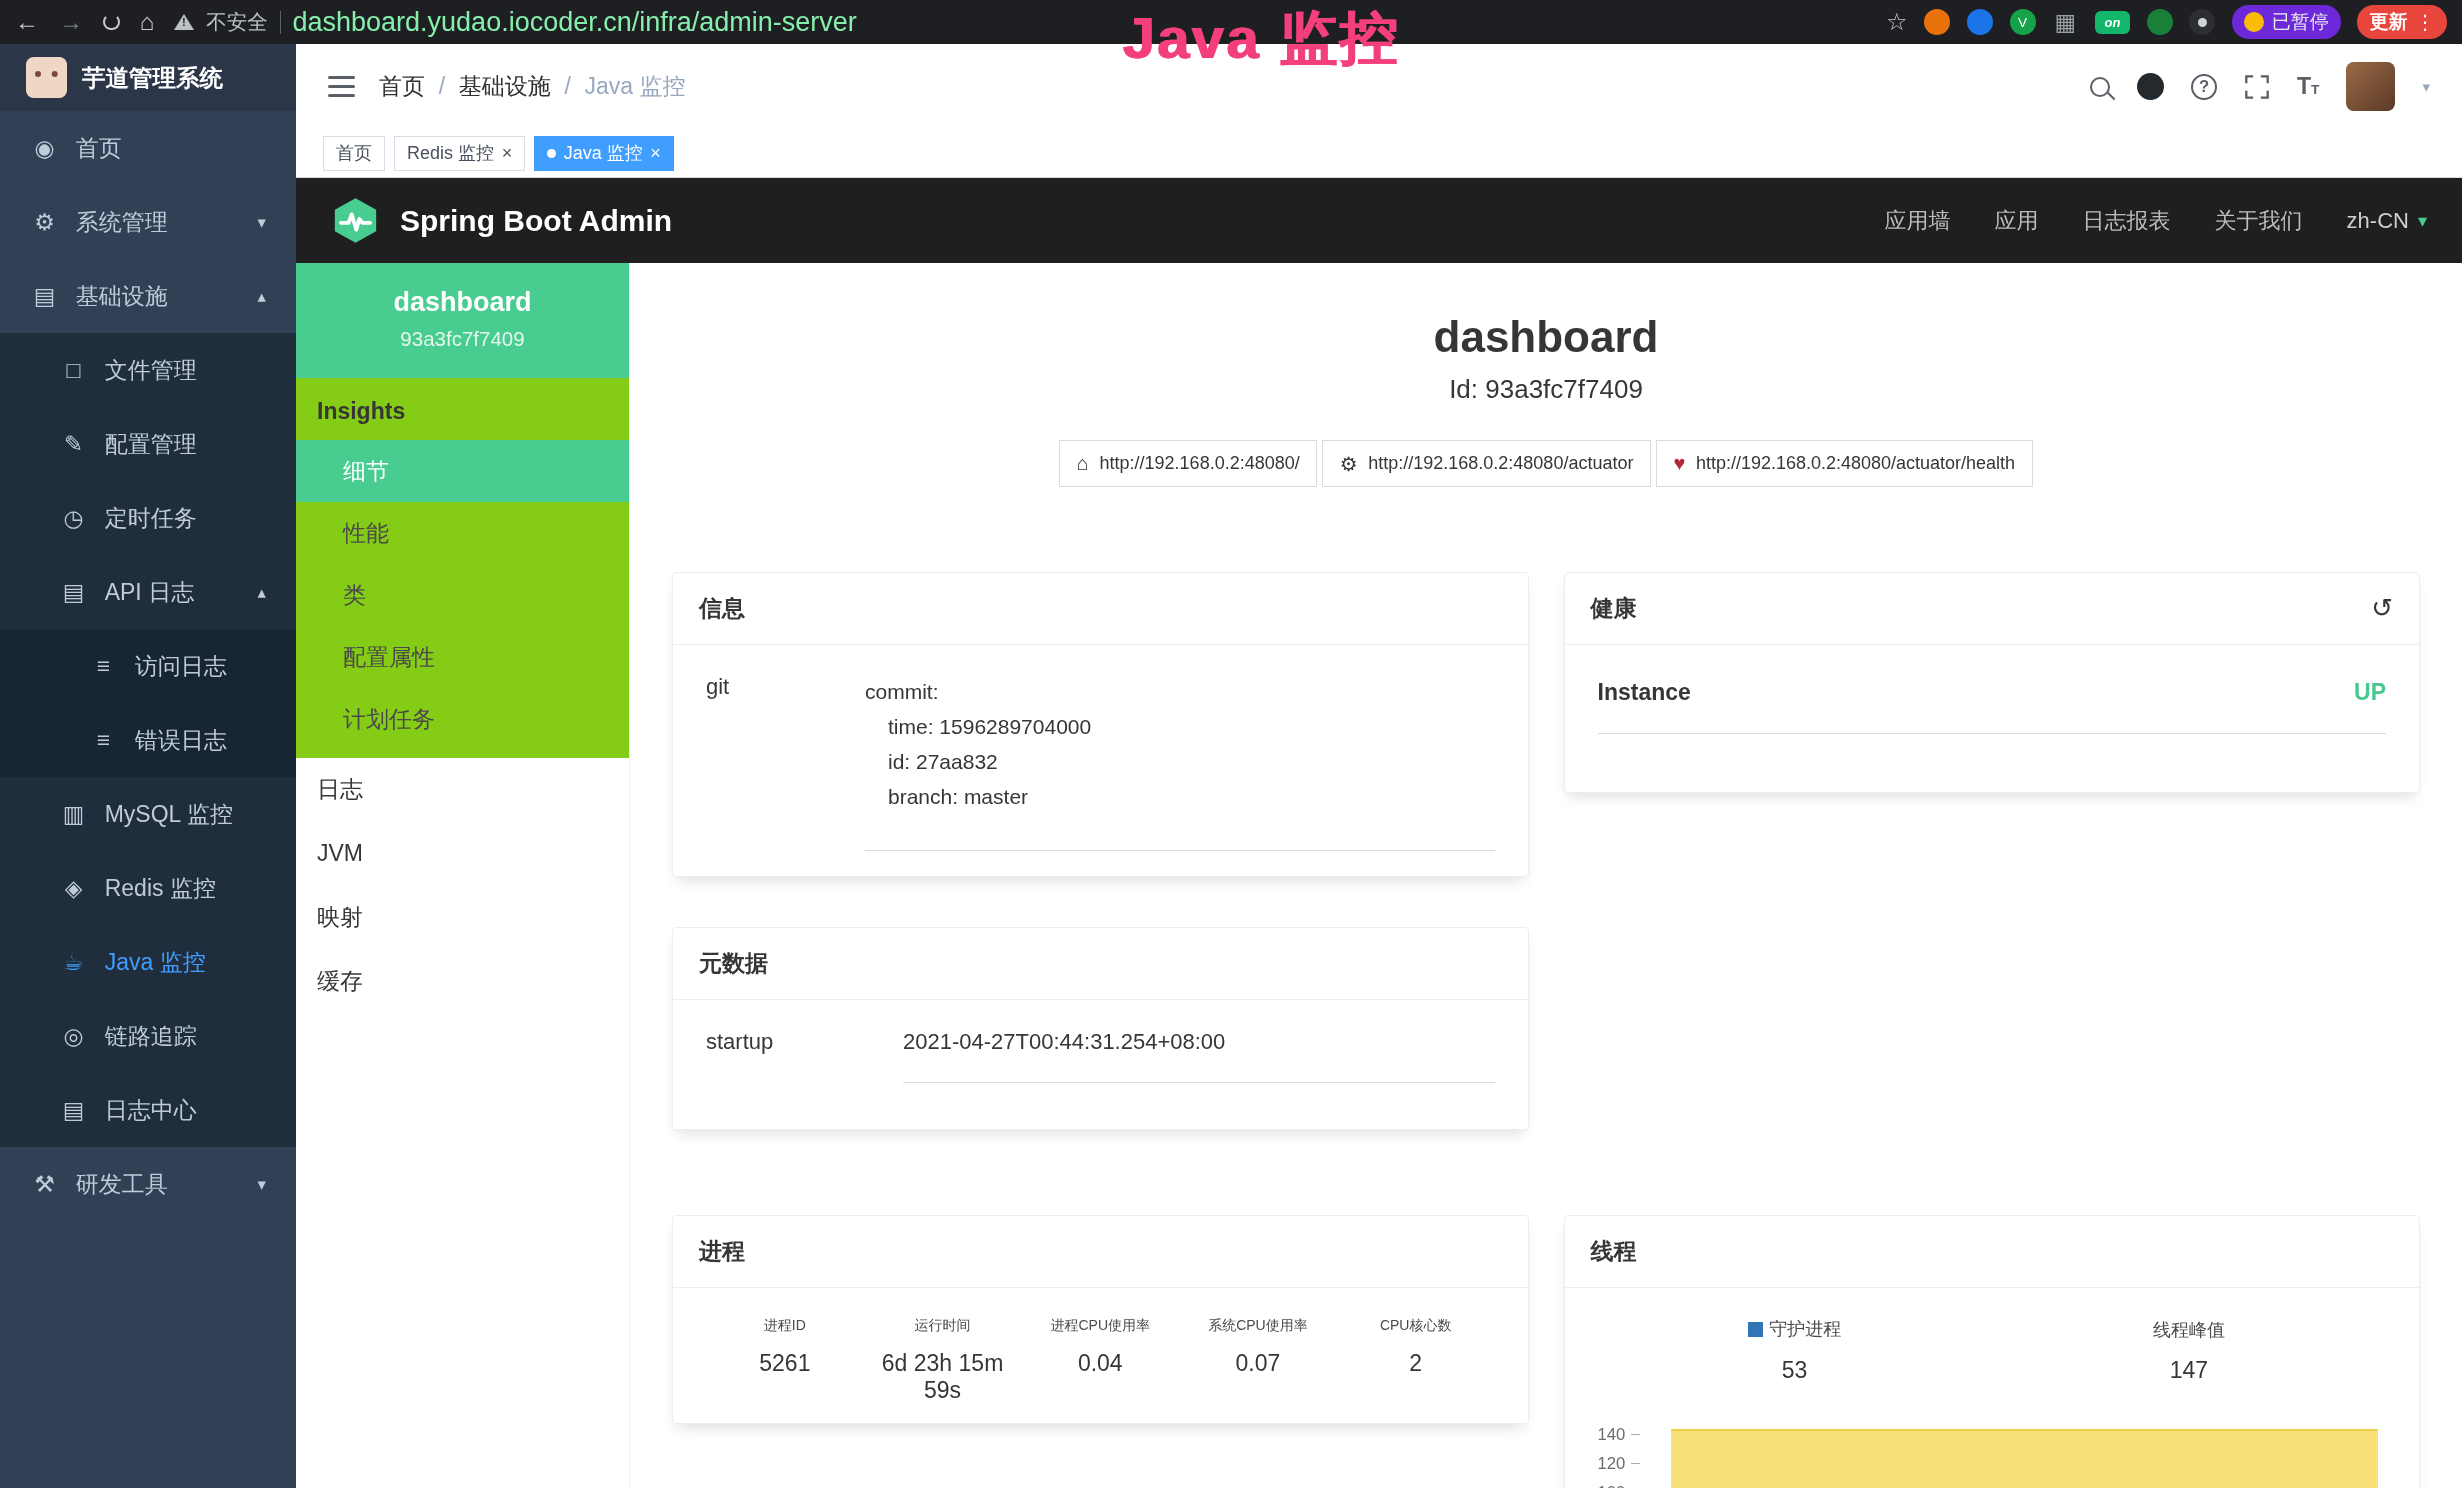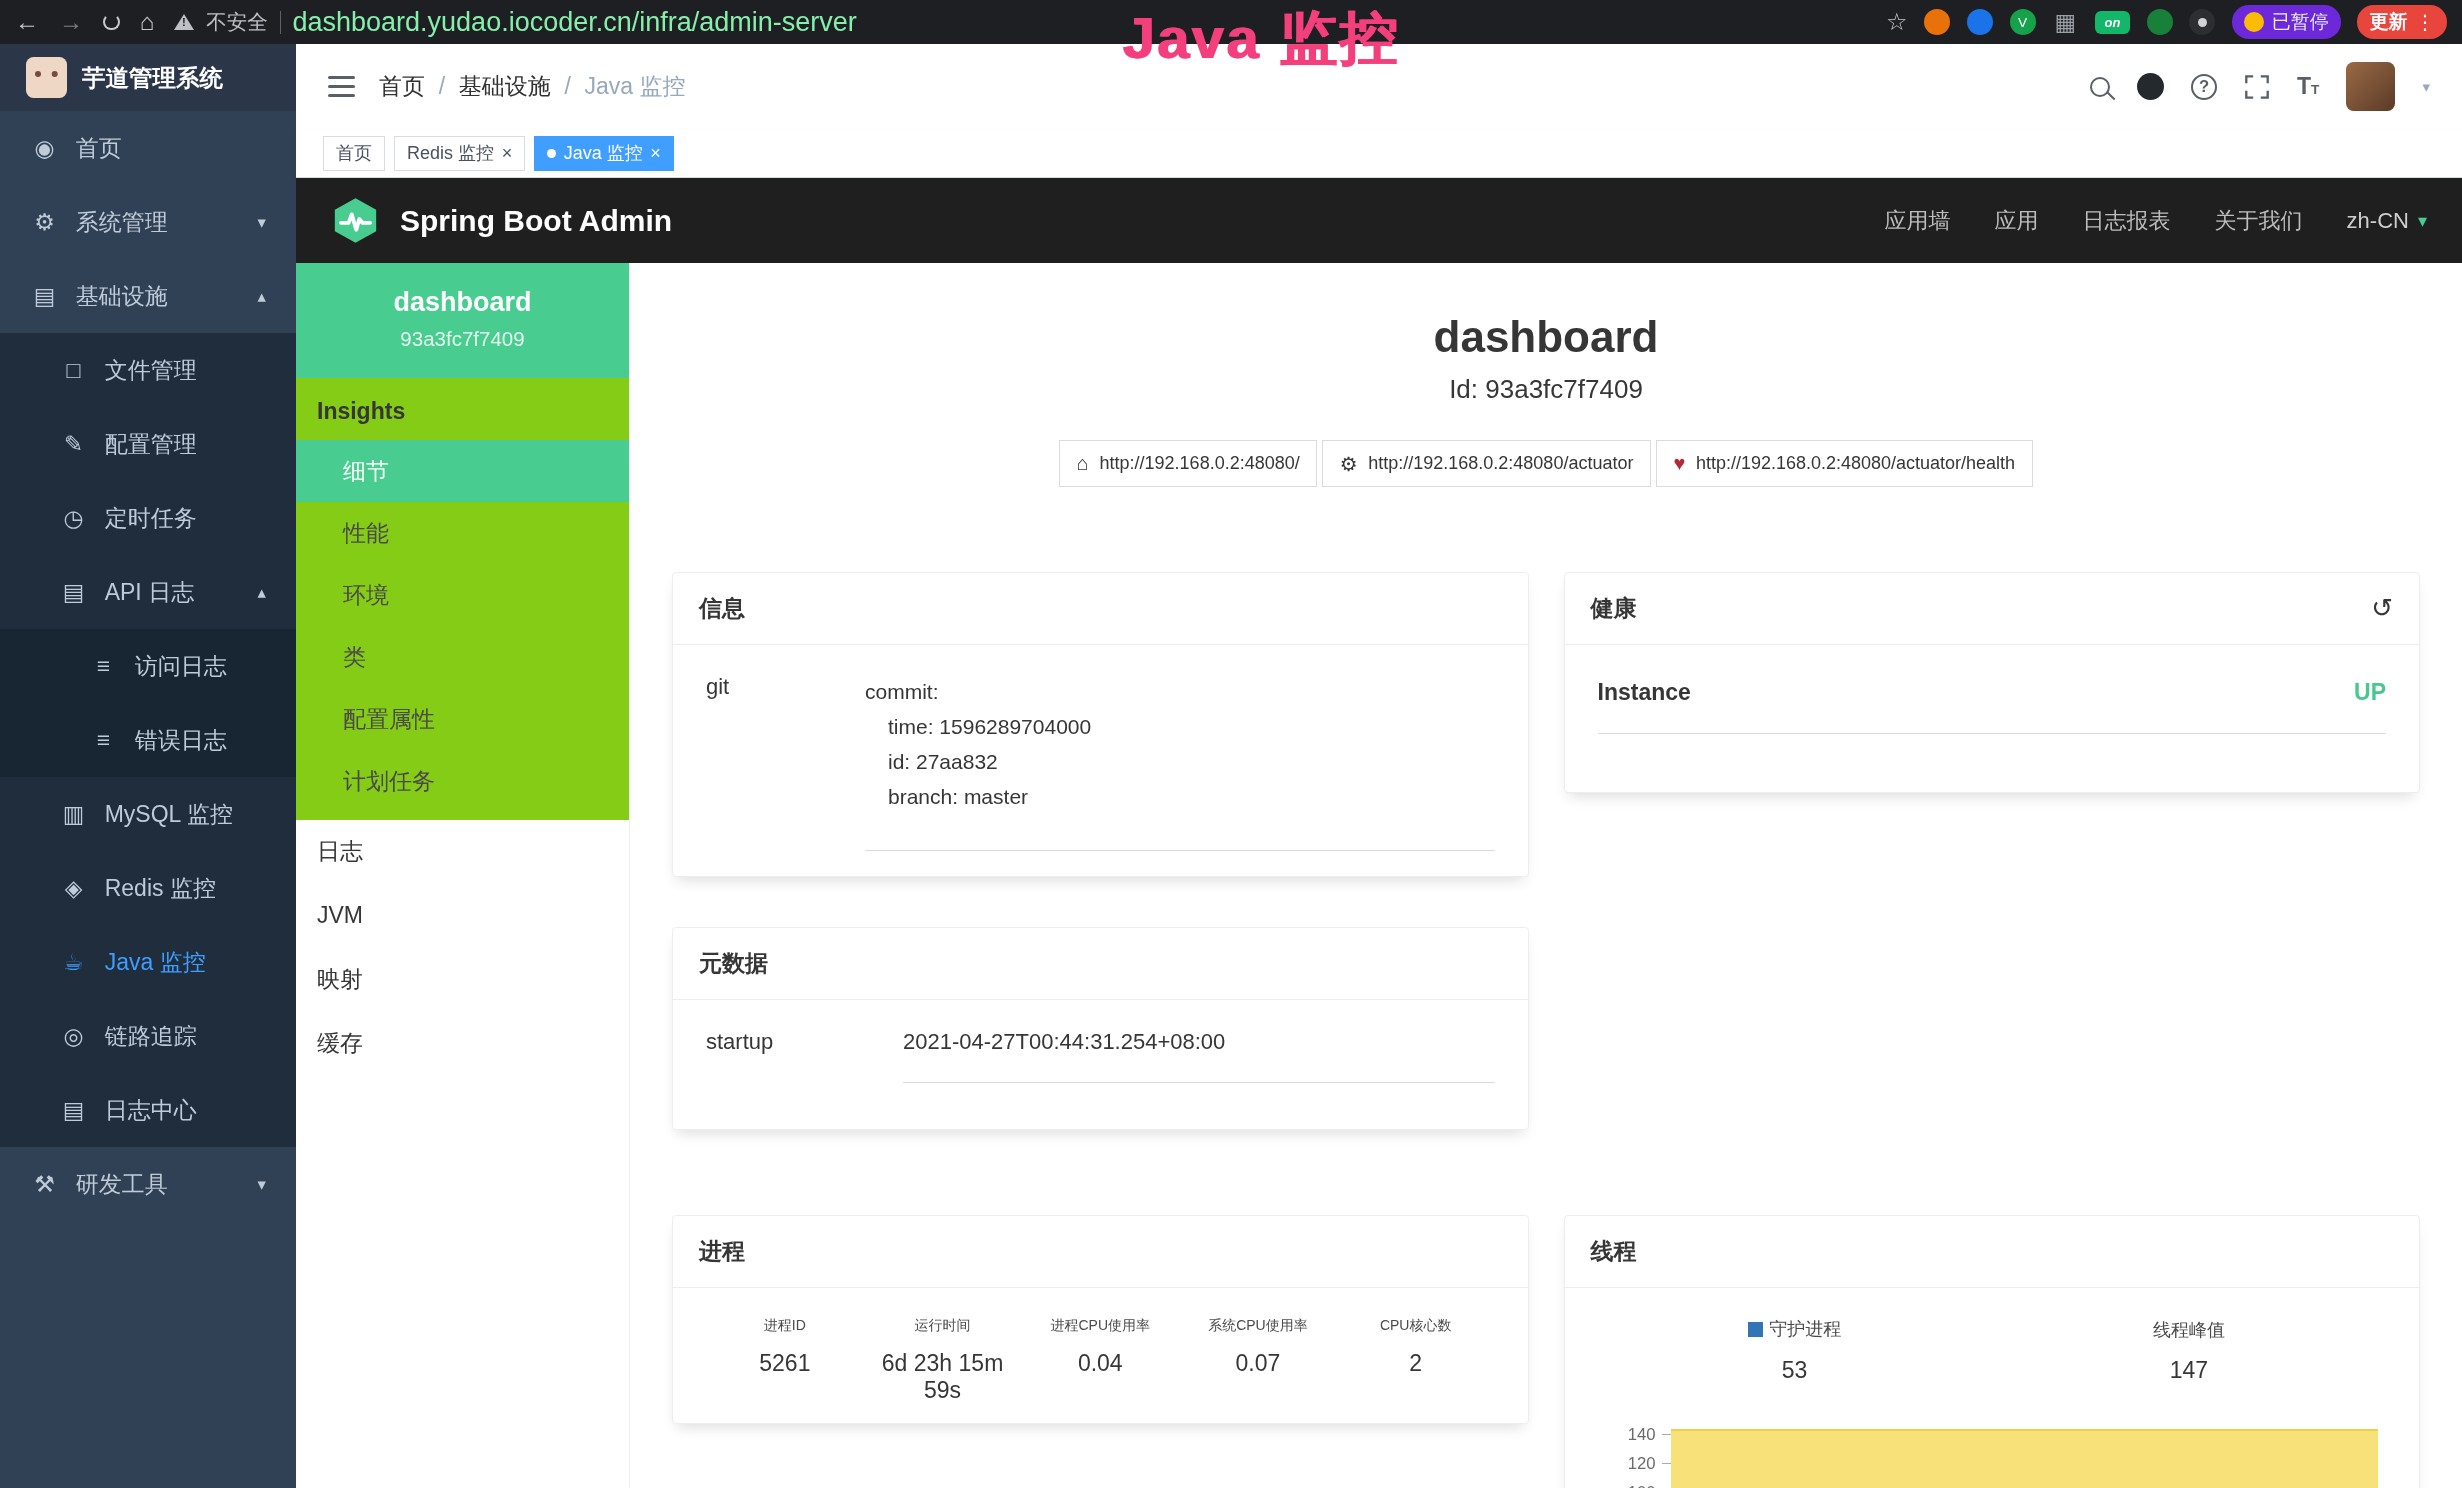--- a/index.html
+++ b/index.html
@@ -142,21 +142,21 @@
   .legend { display:flex; }
   .leg { flex:1; text-align:center; }
   .leg-top { display:inline-flex; align-items:center; gap:6px; font-size:18px; color:#4a4a4a; }
   .sq { width:15px; height:15px; display:inline-block; }
   .sq-yellow { background:#f2d24b; }
   .sq-blue { background:#3274b5; }
   .leg-val { font-size:23px; margin-top:15px; color:#363636; }
 
   .chart { display:flex; margin-top:36px; }
   .ylab { width:73px; }
-  .yrow { height:29px; display:flex; align-items:center; justify-content:flex-end; gap:6px; font-size:16.7px; color:#6b6b6b; }
+  .yrow { height:29px; display:flex; align-items:center; gap:6px; font-size:16.7px; color:#6b6b6b; }
   .tick { width:9px; height:1.5px; background:#aaa; display:inline-block; }
   .plot { flex:1; position:relative; }
   .band { position:absolute; left:0; right:7.6px; top:9px; height:455px; background:#f8e178; border-top:2.3px solid #ecd04a; }
 
   
   .annot { position:absolute; left:1122px; top:0; font-size:58px; font-weight:800; color:#f43f7d; letter-spacing:2.3px; z-index:99; text-shadow:1.5px 0 0 #f43f7d; }
 </style>
 </head>
 <body>
 
@@ -342,21 +342,20 @@
 
         <aside class="sba-side">
           <div class="inst">
             <div class="inst-name">dashboard</div>
             <div class="inst-id">93a3fc7f7409</div>
           </div>
           <div class="grp">
             <div class="grp-label">Insights</div>
             <div class="s-item active">细节</div>
             <div class="s-item">性能</div>
-            <div class="s-item">环境</div>
             <div class="s-item">类</div>
             <div class="s-item">配置属性</div>
             <div class="s-item">计划任务</div>
           </div>
           <div class="r-item">日志</div>
           <div class="r-item">JVM</div>
           <div class="r-item">映射</div>
           <div class="r-item">缓存</div>
         </aside>
 

